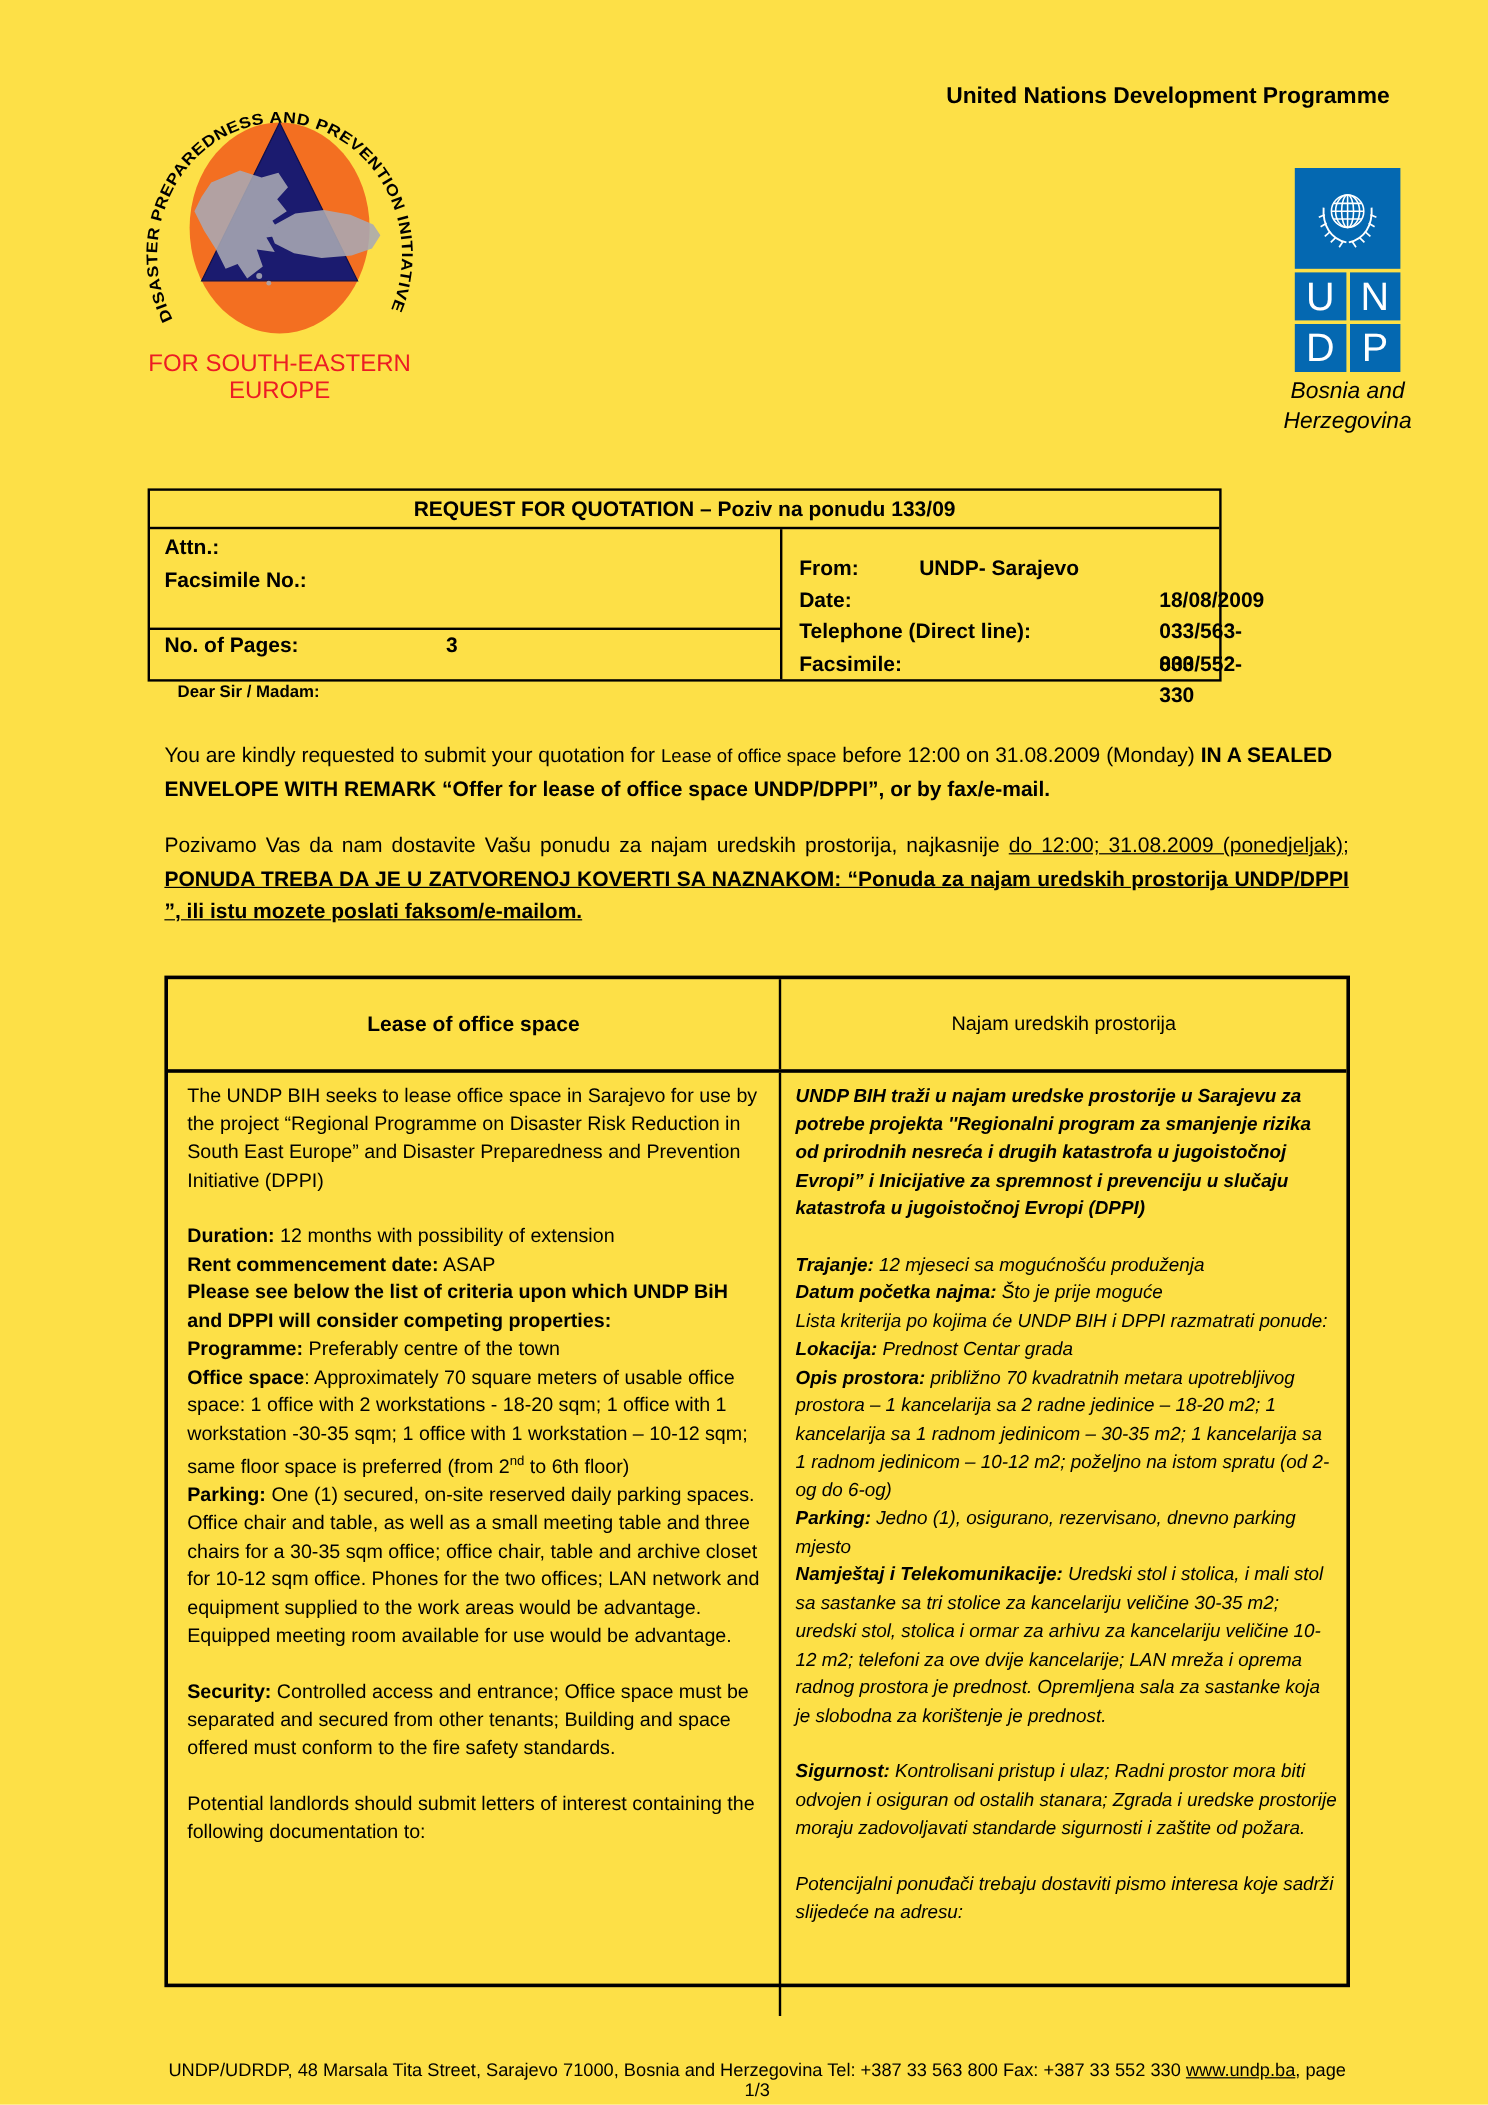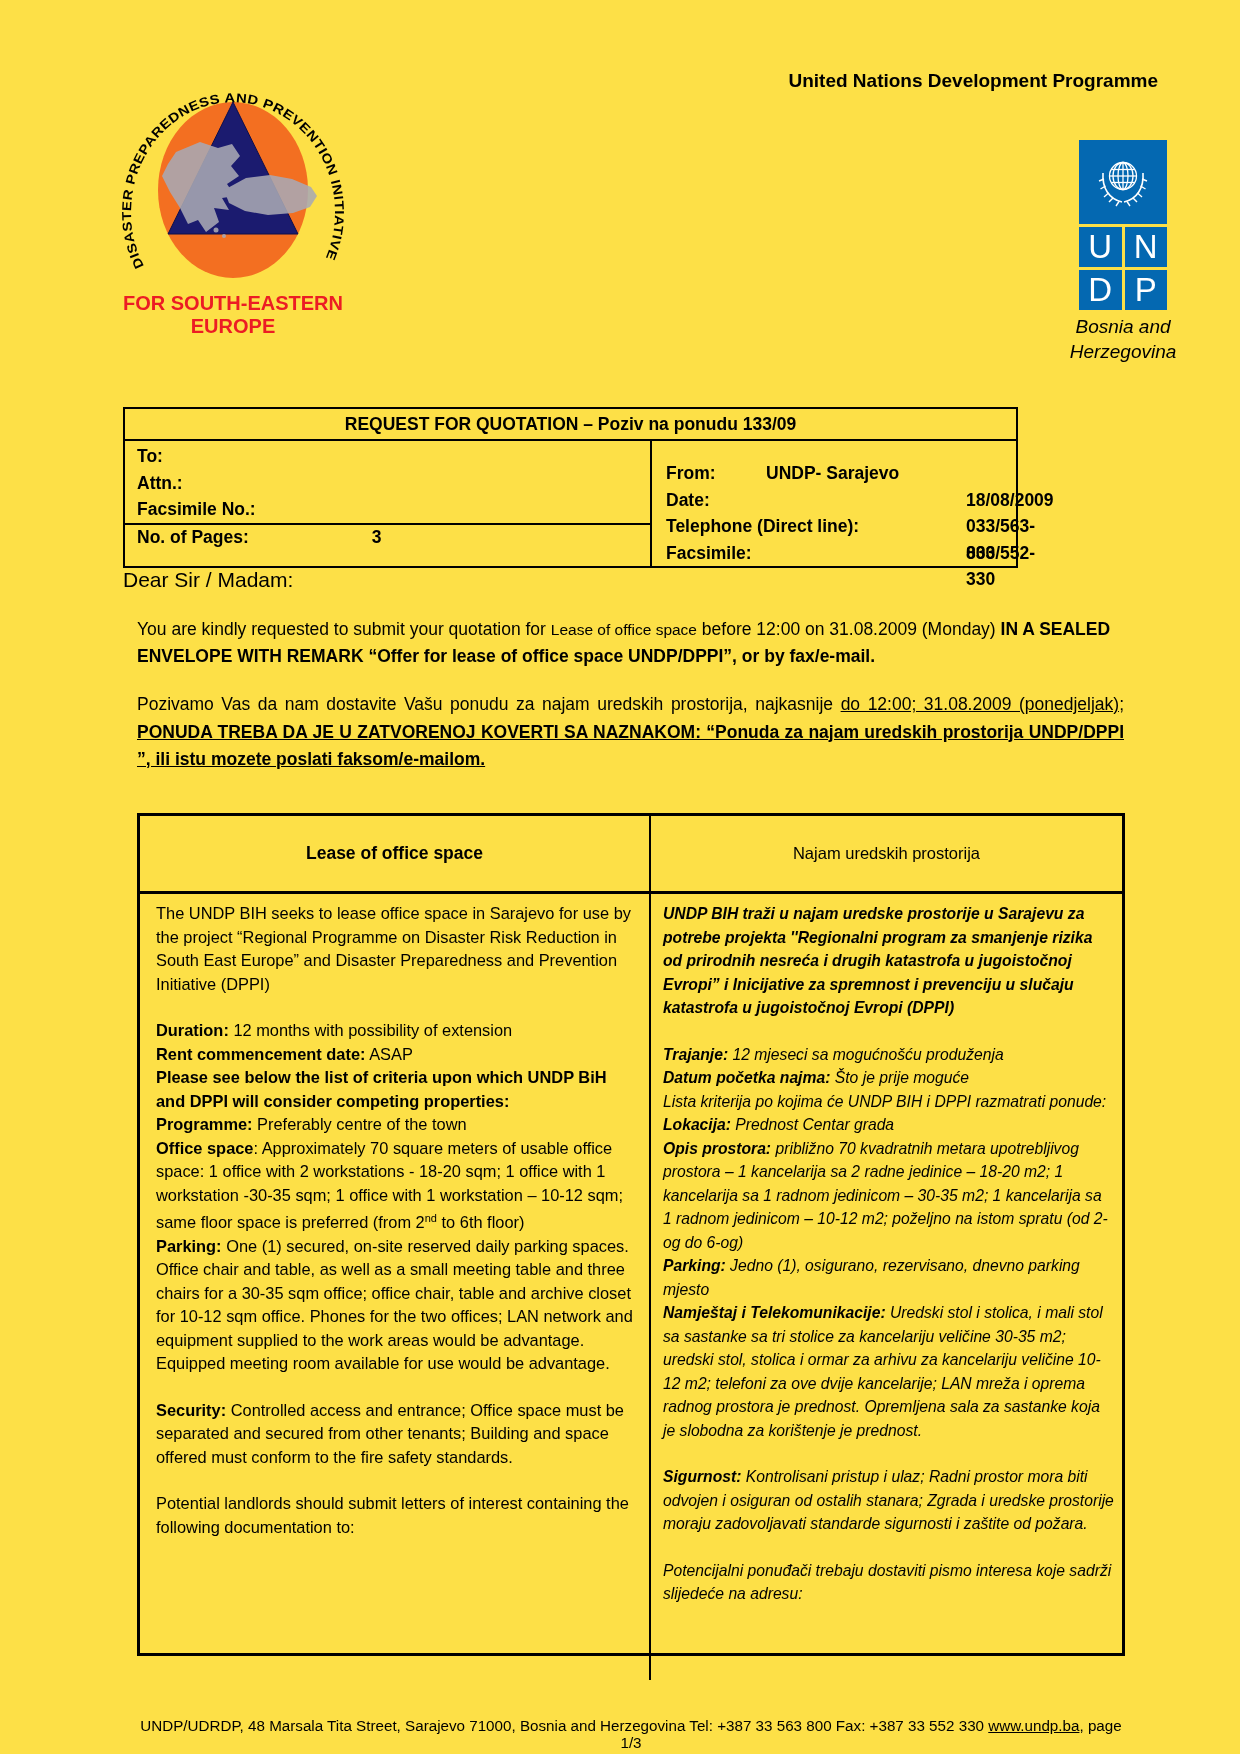--- a/index.html
+++ b/index.html
@@ -11,21 +11,21 @@
   .u{text-decoration:underline;}
   .bu{font-weight:bold;text-decoration:underline;}
   .org-title{
     position:absolute; top:70px; right:82px;
     font-size:19px; font-weight:bold;
   }
   
   .dppi-svg{position:absolute; left:118px; top:80px;}
   .dppi-caption{
     position:absolute; left:118px; top:292px; width:230px;
-    text-align:center; font-weight:bold; font-size:20px; line-height:23px;
+    text-align:center; font-weight:normal; font-size:20px; line-height:23px;
   }
   
   .undp-logo{position:absolute; left:1079px; top:140px; width:88px;}
   .undp-emblem{width:88px; height:84px; display:flex; align-items:center; justify-content:center;}
   .undp-grid{margin-top:3px; display:grid; grid-template-columns:1fr 1fr; gap:3px;}
   .undp-cell{height:40px; display:flex; align-items:center; justify-content:center;
     color:#fff; font-size:33px; font-weight:normal;}
   .undp-country{
     position:absolute; left:1040px; top:314px; width:166px; text-align:center;
     font-style:italic; font-size:19px; line-height:25px;
@@ -36,21 +36,21 @@
   .rfq-body{display:flex;}
   .rfq-left{width:527px; border-right:2px solid #000; box-sizing:border-box;}
   .rfq-left-top{height:80px; padding:2px 0 0 12px;}
   .rfq-left-top div{line-height:26.5px;}
   .rfq-pages{border-top:2px solid #000; height:25px; line-height:24px; padding-left:12px;}
   .rfq-pages .val{display:inline-block; margin-left:118px;}
   .rfq-right{flex:1; padding:2px 0 0 14px;margin-top:17px;}
   .rfq-right .row{position:relative; line-height:26.5px;}
   .rfq-right .row .val{position:absolute; left:300px; top:0;}
   
-  .salutation{position:absolute; left:123px; top:568px; font-size:21px; font-weight:normal;}
+  .salutation{position:absolute; left:148px; top:568px; font-size:14px; font-weight:bold;}
   .para-en{position:absolute; left:137px; top:616px; width:987px; font-size:17.5px; line-height:27px;}
   .para-en .small{font-size:15.5px;}
   .para-bs{position:absolute; left:137px; top:691px; width:987px; font-size:17.5px; line-height:27.5px; text-align:justify;}
   
   .crit{position:absolute; left:137px; top:813px; width:988px; height:843px; border:3px solid #000; box-sizing:border-box;}
   .crit-header{display:flex; height:75px; border-bottom:3px solid #000;}
   .crit-h-left{width:511px; border-right:2px solid #000; box-sizing:border-box;
     display:flex; align-items:center; justify-content:center; font-size:17.5px; font-weight:bold;}
   .crit-h-right{flex:1; display:flex; align-items:center; justify-content:center; font-size:16.5px;}
   .crit-body{display:flex; height:786px;}
@@ -129,21 +129,20 @@
   <div class="undp-country">
     <div>Bosnia and</div>
     <div>Herzegovina</div>
   </div>
 
   <div class="rfq">
     <div class="rfq-title">REQUEST FOR QUOTATION – Poziv na ponudu 133/09</div>
     <div class="rfq-body">
       <div class="rfq-left">
         <div class="rfq-left-top">
-          <div>To:</div>
           <div>Attn.:</div>
           <div>Facsimile No.:</div>
         </div>
         <div class="rfq-pages">
           <span>No. of Pages:</span>
           <span class="val">3</span>
         </div>
       </div>
       <div class="rfq-right">
         <div class="row">

